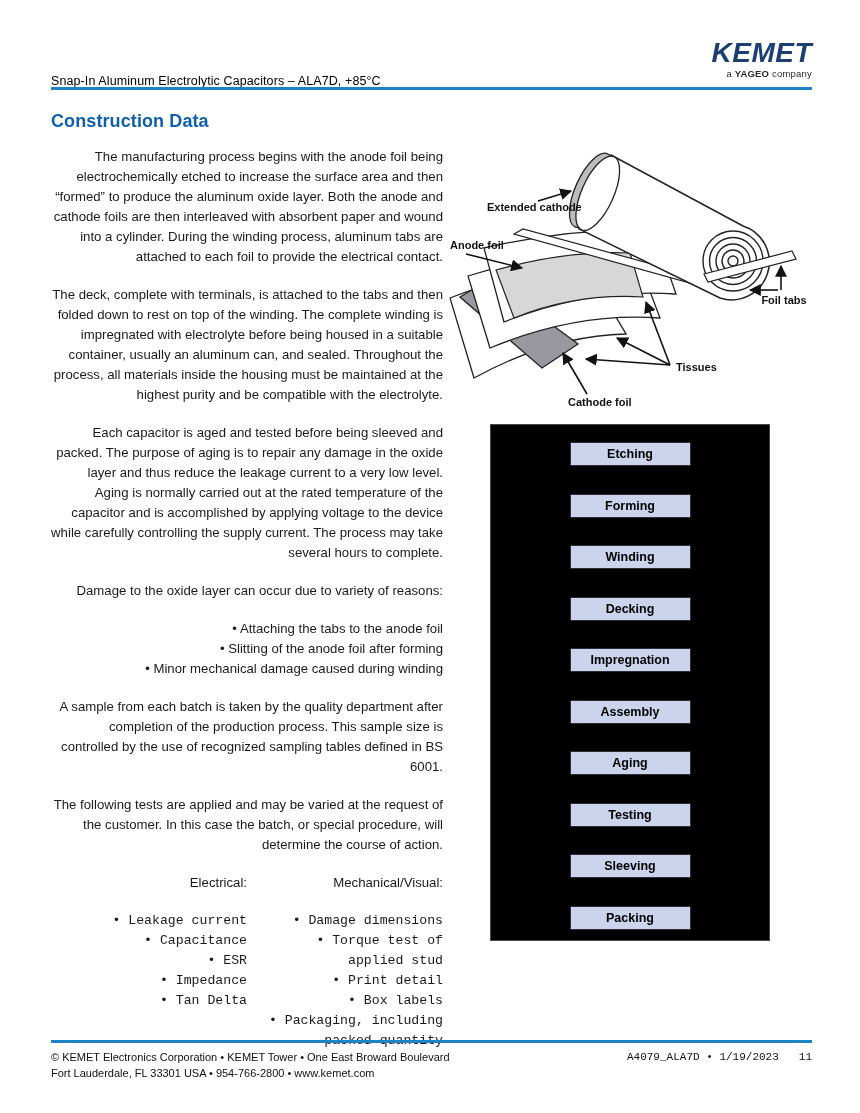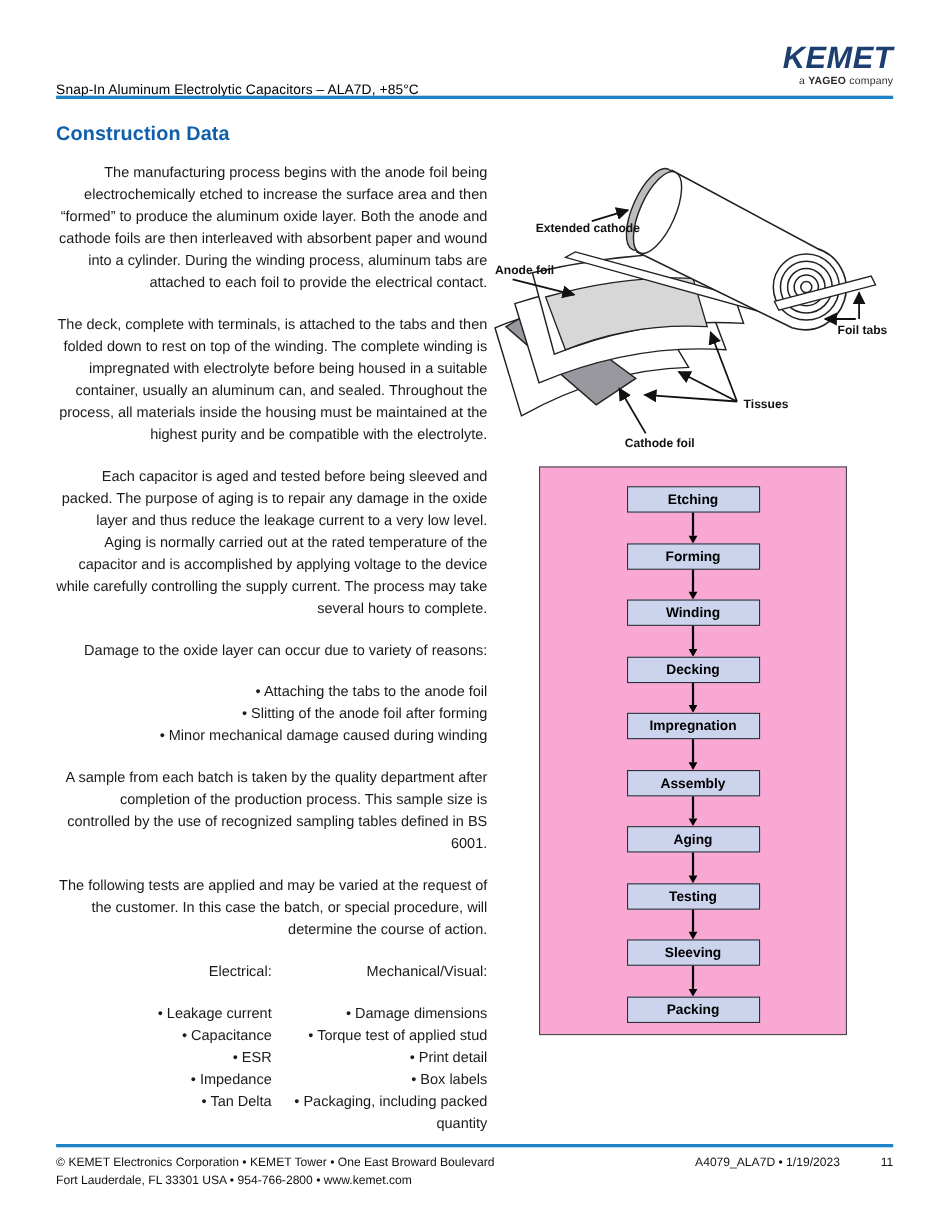--- a/index.html
+++ b/index.html
@@ -18,47 +18,47 @@
 
   
   .section-title { position:absolute; left:51px; top:111px; font-size:18px; font-weight:bold; color:#0f5fab; letter-spacing:0.1px; }
 
   
   .textcol { position:absolute; left:51px; top:147px; width:392px; font-size:13.2px; line-height:20px; color:#1a1a1a;text-align:right; }
   .textcol p { margin:0 0 18px 0; }
   ul.bullets { list-style:none; margin:0 0 18px 0; }
   ul.bullets li { padding-left:20px; text-indent:-8px; }
   ul.bullets li::before { content:"• "; }
-  ul.bullets.tight { margin:0; }
+  ul.bullets.tight { margin:0;font-family:Liberation Mono, monospace; }
   .two-col { display:flex; }
   .two-col .col-a { width:196px; flex:0 0 196px; }
   .two-col .col-b { flex:1; }
   .list-title { margin-bottom:0; }
 
   
   .rightcol { position:absolute; left:440px; top:130px; width:420px; height:860px; }
   .diagram-svg { position:absolute; left:0; top:0; }
   .diagram-svg text { font-family:"Liberation Sans", sans-serif; font-size:11px; font-weight:bold; fill:#111; }
 
   
   .flowchart { position:absolute; left:50px; top:294px; width:280px; height:517px;
-               border:1.5px solid #46464c; background:#f9a8d4;
+               border:1.5px solid #46464c; background:#000000;
                display:flex; flex-direction:column; align-items:center; padding-top:17px; }
   .fc-box { width:121px; height:24px; flex:0 0 24px; background:#ccd3ec; border:1.5px solid #2e2e38;
             display:flex; align-items:center; justify-content:center;
             font-size:12.5px; font-weight:bold; color:#000; }
   .fc-gap { height:27.5px; flex:0 0 27.5px; display:flex; flex-direction:column; align-items:center; }
   .fc-gap .line { width:1.5px; flex:1; background:#000; }
   .fc-gap .head { width:0; height:0; border-left:4.5px solid transparent; border-right:4.5px solid transparent; border-top:7px solid #000; }
 
   
   .footer { position:absolute; left:51px; top:1040px; width:761px; }
   .footer-rule { height:2.5px; background:#1e82c6; margin-bottom:6px; }
   .footer-row { display:flex; justify-content:space-between; align-items:flex-start; font-size:11px; line-height:16px; color:#111; }
-  .footer-right { display:flex; gap:37px; white-space:nowrap; }
+  .footer-right { display:flex; gap:20px; white-space:nowrap;font-family:Liberation Mono, monospace; }
 </style>
 </head>
 <body>
 
 <div class="page">
 
   <div class="header">
     <div class="doc-title">Snap-In Aluminum Electrolytic Capacitors – ALA7D, +85°C</div>
     <div class="logo-block">
       <div class="logo-kemet">KEMET</div>

